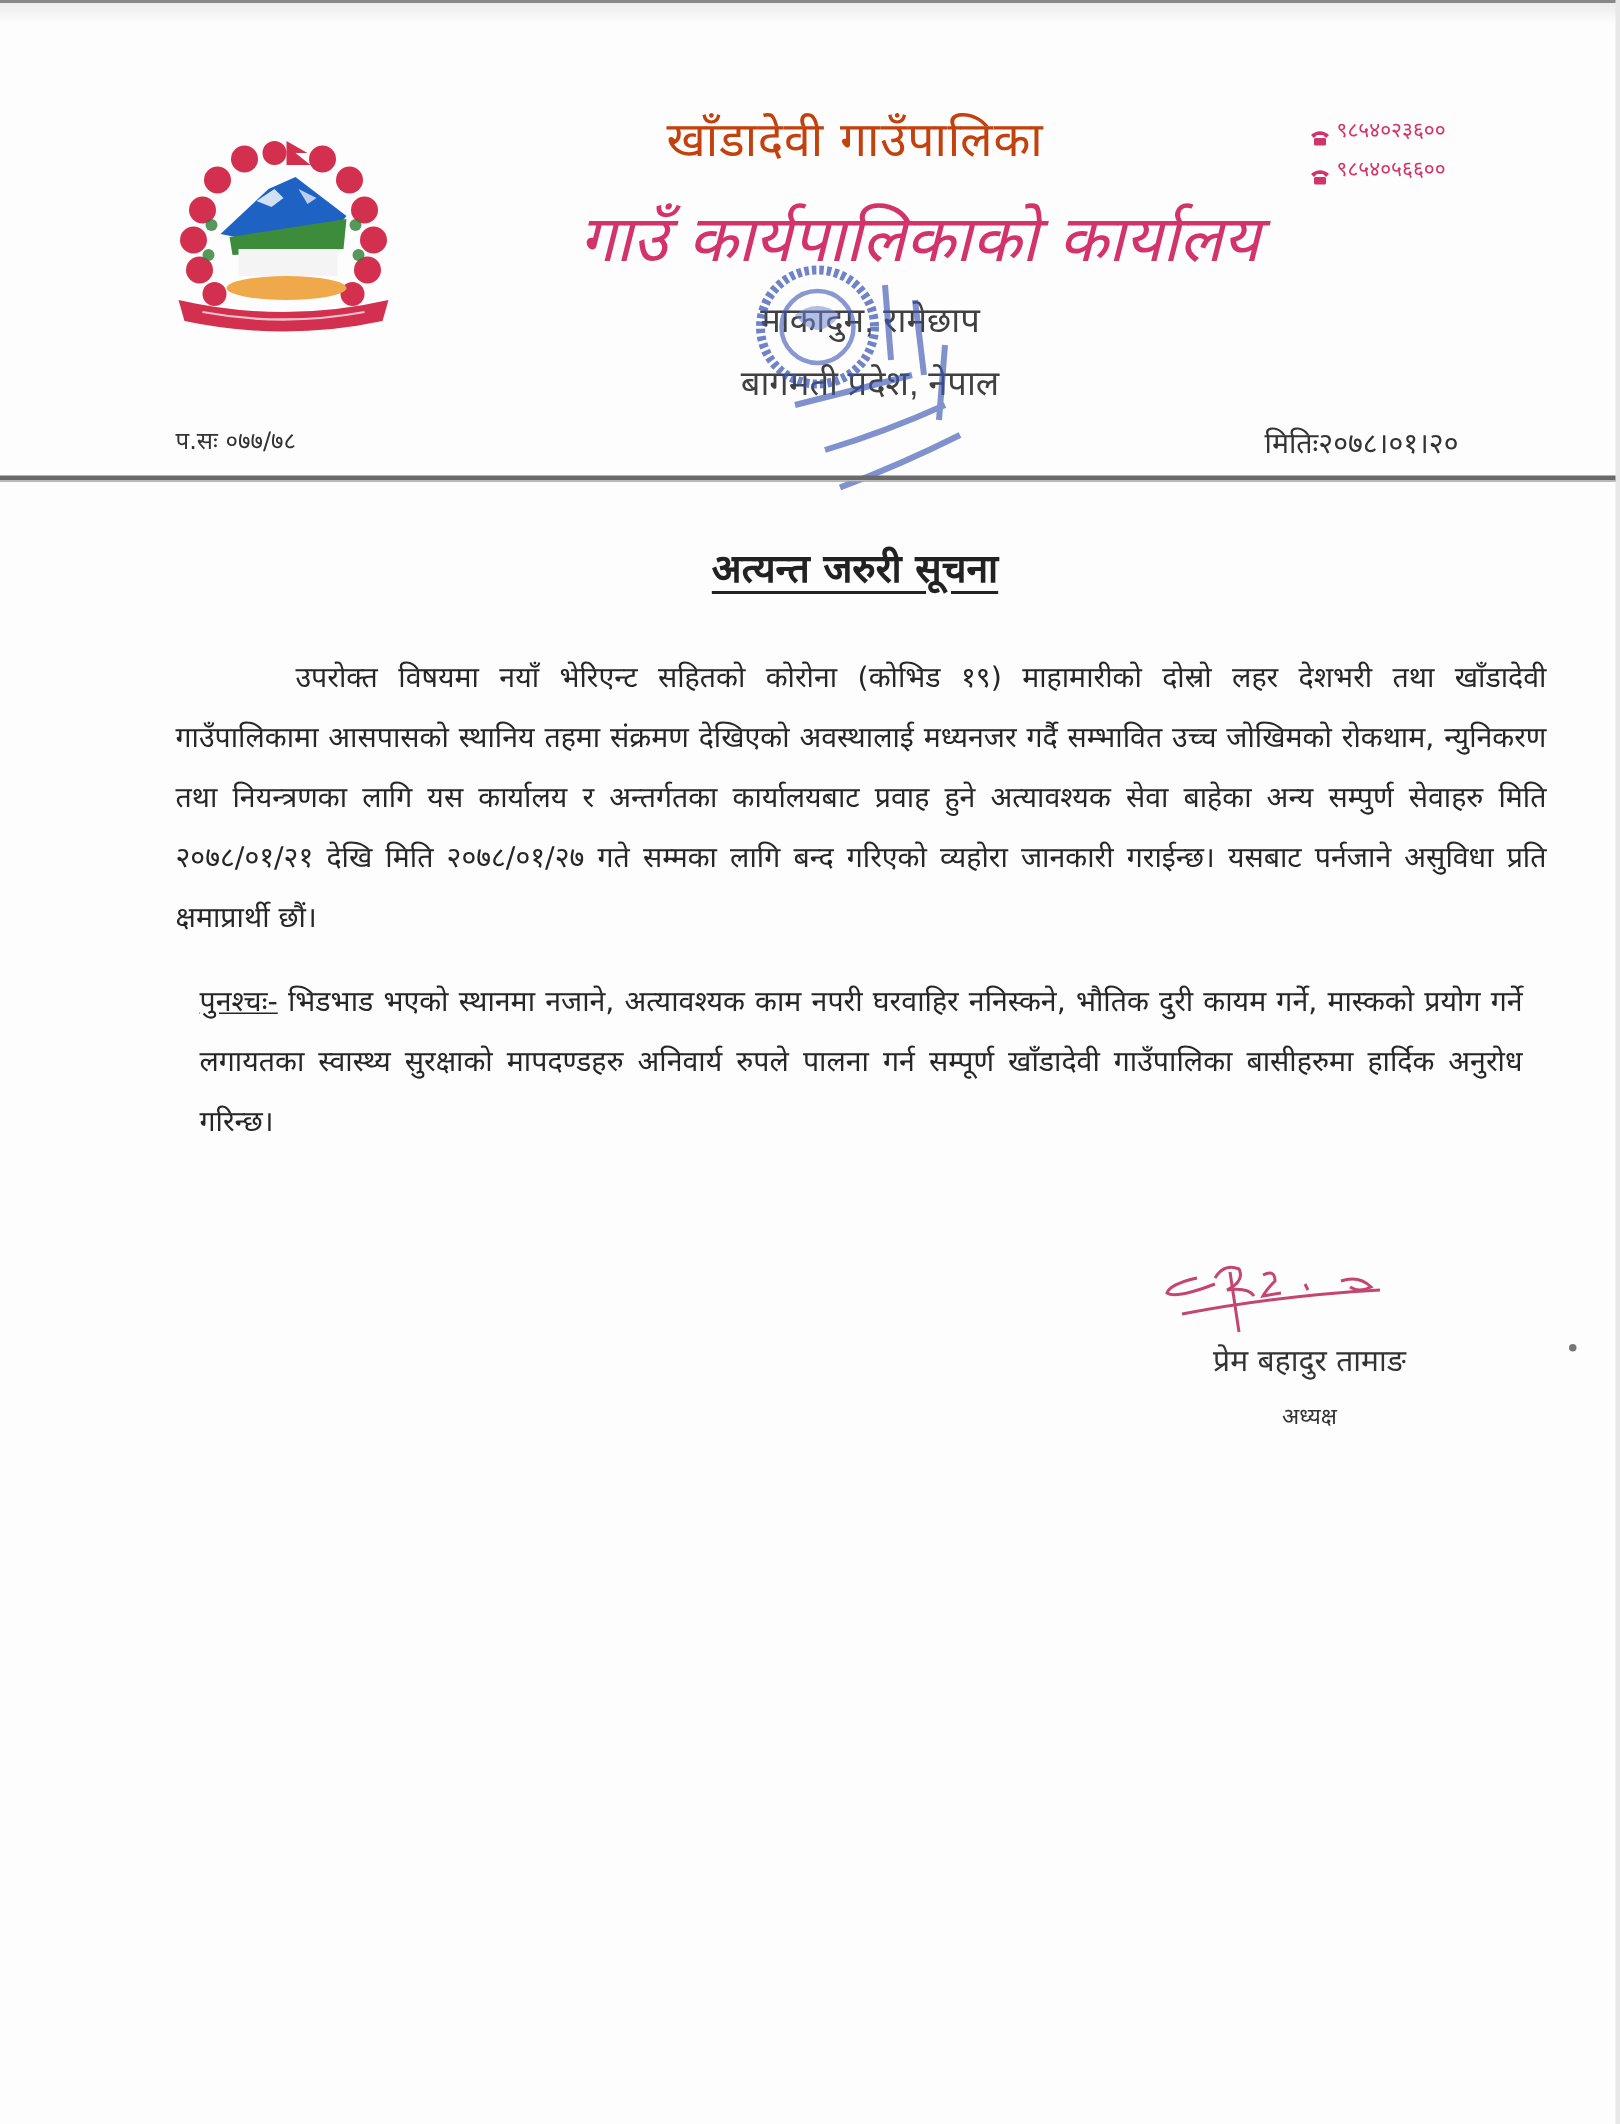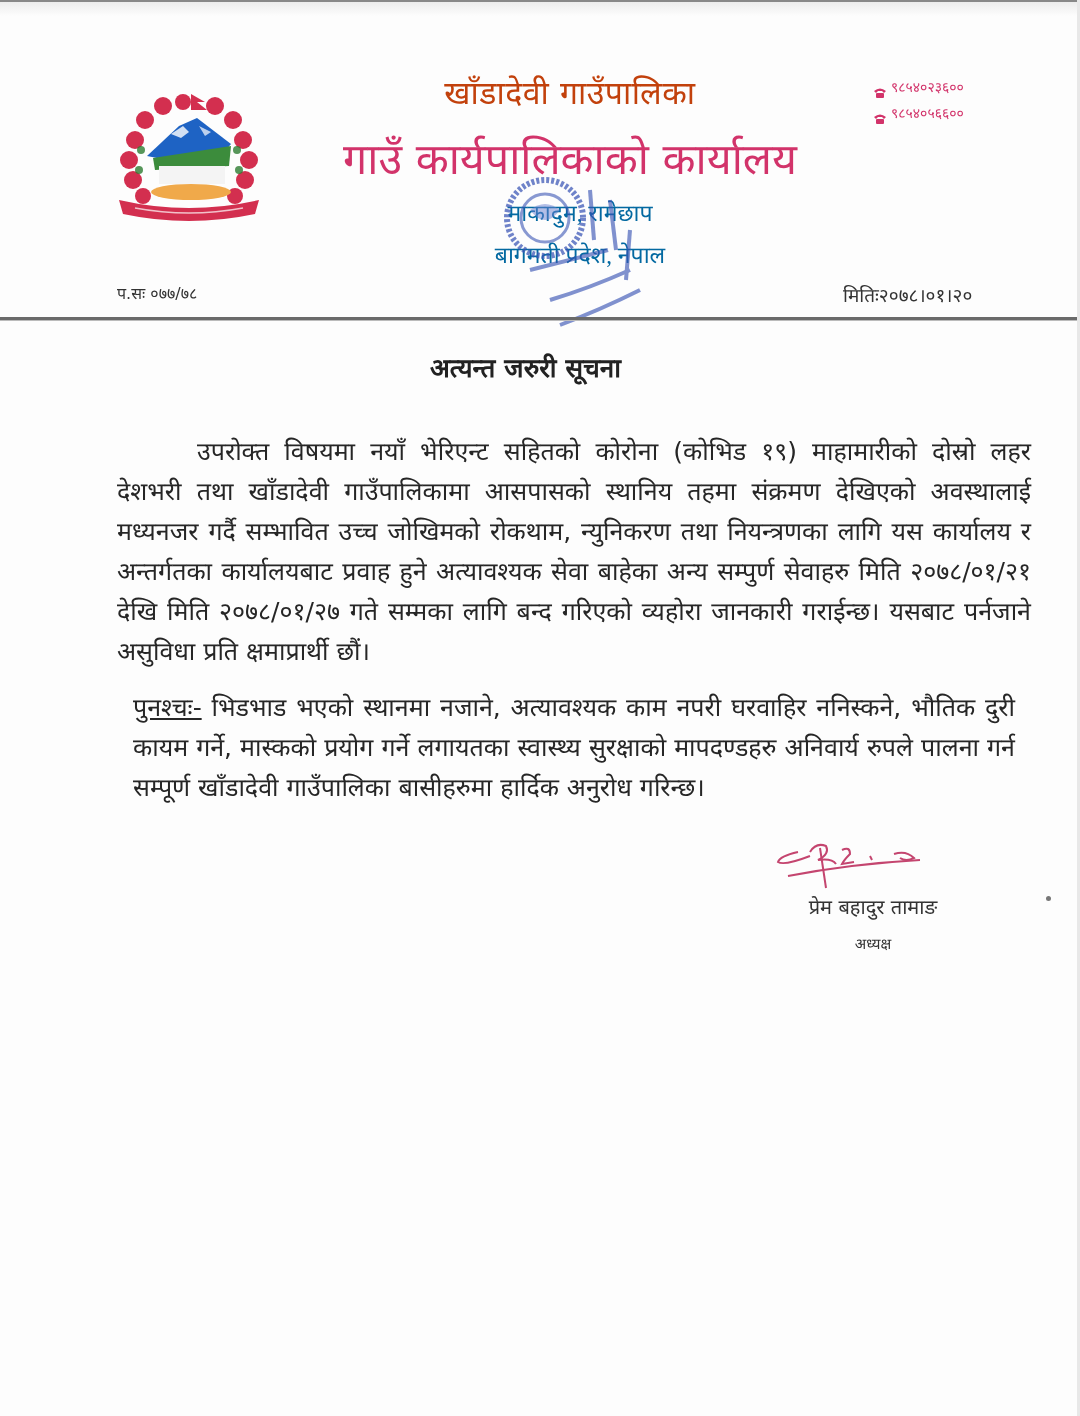--- a/index.html
+++ b/index.html
@@ -24,28 +24,29 @@
   
   .emblem {
     position: absolute; left: 113px; top: 92px; width: 152px; height: 132px;
   }
   .org-name {
     position: absolute; left: 300px; top: 70px; width: 540px; text-align: center;
     color: #c2410c; font-size: 32px; letter-spacing: 0.5px;
     font-family: "DejaVu Sans", sans-serif;
   }
   .office-name {
-    position: absolute; left: 300px; top: 128px; width: 540px; text-align: center;
+    position: absolute; left: 300px; top: 128px; width: 540px; text-align: right;
     color: #d2336a; font-size: 43px;
     font-family: "DejaVu Sans", sans-serif;
+    font-style: italic;
   }
   .address-1, .address-2 {
     position: absolute; width: 260px; text-align: center;
-    color: #0369a1; font-size: 23px;
-    font-family: Liberation Serif, serif;
+    color: #404040; font-size: 23px;
+    font-family: Liberation Sans, sans-serif;
   }
   .address-1 { left: 450px; top: 196px; }
   .address-2 { left: 450px; top: 238px; }
 
   .phones {
     position: absolute; left: 873px; top: 74px;
     color: #d2336a; font-size: 14px; line-height: 26px;
     font-family: "DejaVu Sans", sans-serif;
     text-align: right;
   }
@@ -64,28 +65,28 @@
     position: absolute; left: 843px; top: 282px; font-size: 19px; color: #333;
     font-family: "DejaVu Sans", sans-serif;
   }
   .rule {
     position: absolute; left: 0; top: 317px; width: 1077px; height: 3px;
     background: #6a6a6a; border-bottom: 1px solid #bbb;
   }
 
   
   .notice-title {
-    position: absolute; left: 430px; top: 349px; width: 280px; text-align: left;
-    font-size: 26px; font-weight: bold; color: #222; 
+    position: absolute; left: 430px; top: 360px; width: 280px; text-align: center;
+    font-size: 26px; font-weight: bold; color: #222; text-decoration: underline;
     text-underline-offset: 6px;
     font-family: "DejaVu Sans", sans-serif;
   }
   .body-text {
     position: absolute; left: 117px; top: 432px; width: 914px;
-    font-size: 25px; line-height: 40px; text-align: justify; text-align-last: left;
+    font-size: 19px; line-height: 40px; text-align: justify; text-align-last: left;
     color: #262626;
     font-family: "DejaVu Sans", sans-serif;
   }
   .para-1 { text-indent: 80px; margin: 0; }
   .para-2 { margin: 16px; }
   .ps-label { text-decoration: underline; }
 
   
   .signature {
     position: absolute; left: 770px; top: 838px; width: 200px; height: 60px;

